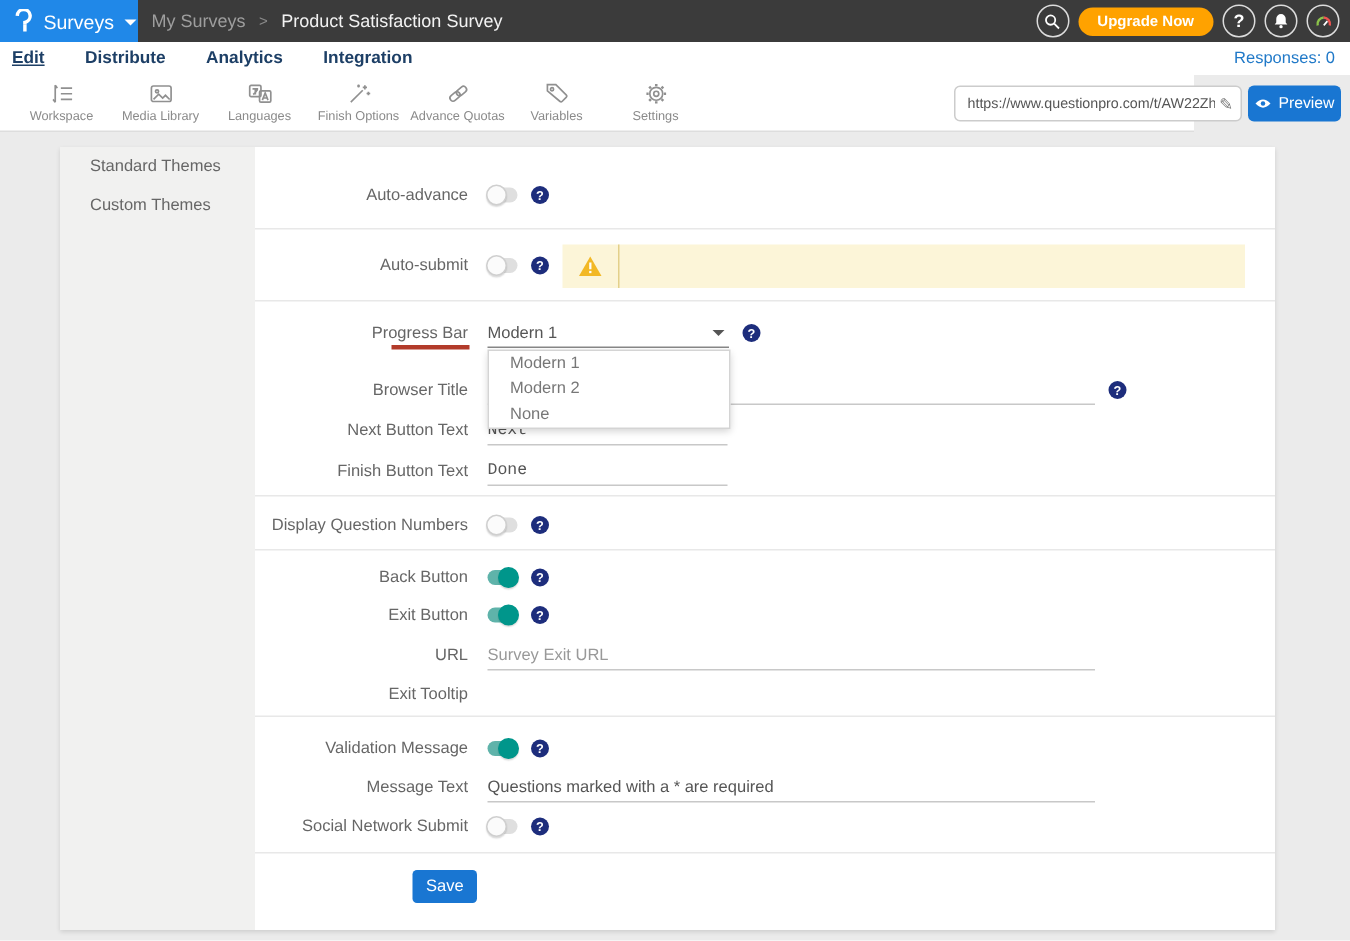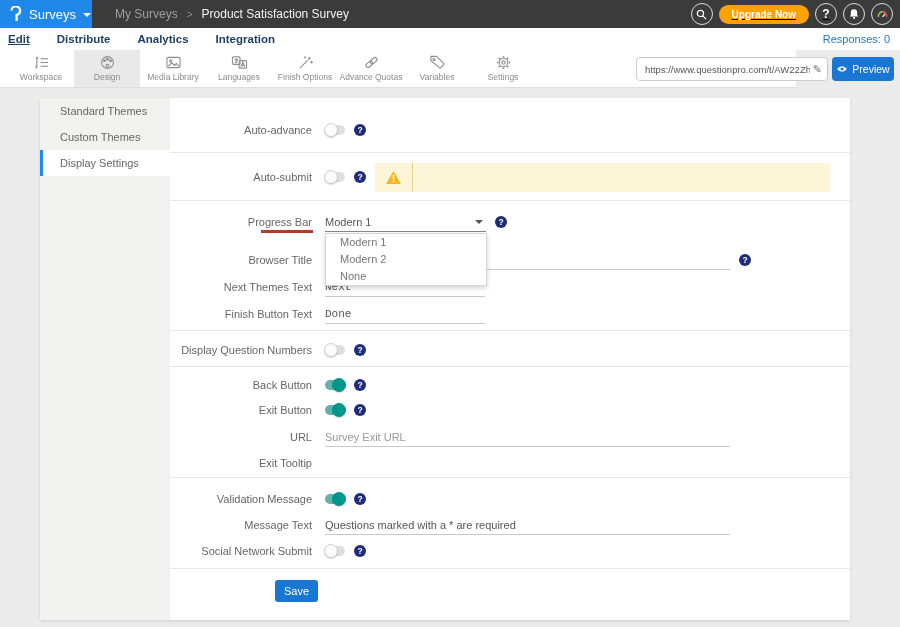--- a/index.html
+++ b/index.html
@@ -1,29 +1,29 @@
 <!DOCTYPE html>
 <html><head>
 <meta charset="utf-8">
 <style>
   * { margin:0; padding:0; box-sizing:border-box; }
   html,body { width:900px; height:627px; }
   body { font-family:"Liberation Sans", sans-serif; background:#ebebeb; position:relative; overflow:hidden; }
 
   
-  .topbar { position:absolute; left:0; top:0; width:900px; height:28px; background:#3b3b3b; display:flex; align-items:center;gap:14px; }
+  .topbar { position:absolute; left:0; top:0; width:900px; height:28px; background:#3b3b3b; display:flex; align-items:center; }
   .logo-block { width:92px; height:28px; background:#2088e8; display:flex; align-items:center; padding:0 9px; cursor:pointer; }
   .logo-block svg { flex:0 0 auto; }
   .product-label { color:#fff; font-size:13px; margin-left:7px; }
   .caret-down { width:0; height:0; border-left:4px solid transparent; border-right:4px solid transparent; border-top:4px solid #fff; margin-left:7px; margin-top:1px; }
   .crumbs { display:flex; align-items:center; margin-left:9px; font-size:12px; }
   .crumb-parent { color:#9e9e9e; cursor:pointer; }
   .crumb-sep { color:#8a8a8a; margin:0 9px; font-size:10px; }
   .crumb-current { color:#f2f2f2; }
-  .top-right { margin-left:auto; display:flex; align-items:center; gap:6px; padding-right:7px;text-decoration:underline; }
+  .top-right { margin-left:auto; display:flex; align-items:center; gap:6px; padding-right:7px; }
   .circle-btn { width:22px; height:22px; border:1px solid #dcdcdc; border-radius:50%; display:flex; align-items:center; justify-content:center; cursor:pointer; }
   .upgrade-btn { height:19px; background:#ffa200; border:none; border-radius:10px; color:#fff; font-weight:bold; font-size:10px; padding:0 13px; cursor:pointer; font-family:"Liberation Sans",sans-serif; }
   .circle-btn .qmark { color:#fff; font-size:12px; font-weight:bold; }
 
   
   .navrow { position:absolute; left:0; top:28px; width:900px; height:22px; background:#fff; display:flex; align-items:center; padding-left:8px; }
   .nav-item { font-size:11.5px; font-weight:bold; color:#1d3f66; margin-right:27px; cursor:pointer; }
   .nav-item.active { text-decoration:underline;text-align:right; }
   .responses { margin-left:auto; padding-right:10px; font-size:11px; color:#2079c8; }
 
@@ -136,30 +136,20 @@
 <div class="toolbar">
   <div class="tool-cell">
     <svg width="17" height="15" viewBox="0 0 18 16">
       <line x1="4" y1="2" x2="4" y2="14"></line>
         <path d="M4 2 l1.5 2 M4 14 l-1.5-2"></path>
       <line x1="8" y1="4" x2="16" y2="4"></line>
         <line x1="8" y1="8" x2="16" y2="8"></line>
         <line x1="8" y1="12" x2="16" y2="12"></line>
     </svg>
     <span class="tlabel">Workspace</span>
-  </div>
-  <div class="tool-cell active">
-    <svg width="17" height="15" viewBox="0 0 18 16">
-      <circle cx="9" cy="8" r="6.3"></circle>
-      <circle cx="9" cy="11.5" r="1.6"></circle>
-      <circle cx="5.8" cy="6" r="0.9" fill="#909090"></circle>
-        <circle cx="9" cy="4.5" r="0.9" fill="#909090"></circle>
-        <circle cx="12.2" cy="6" r="0.9" fill="#909090"></circle>
-    </svg>
-    <span class="tlabel">Design</span>
   </div>
   <div class="tool-cell">
     <svg width="17" height="15" viewBox="0 0 18 16">
       <rect x="2" y="2.5" width="14" height="11" rx="1.5"></rect>
       <circle cx="6" cy="6.3" r="1.1"></circle>
       <path d="M3.5 12 l3.7-3.7 2.8 2.8 2-2 3 3"></path>
     </svg>
     <span class="tlabel">Media Library</span>
   </div>
   <div class="tool-cell">
@@ -222,21 +212,20 @@
     <path d="M1 4 Q6 -1.5 11 4 Q6 9.5 1 4 z" fill="#fff"></path>
     <circle cx="6" cy="4" r="1.5" fill="#1976d2"></circle>
   </svg>
   <span>Preview</span>
 </button>
 
 <div class="panel-wrap">
   <div class="sidebar">
     <div class="side-item">Standard Themes</div>
     <div class="side-item">Custom Themes</div>
-    <div class="side-item active">Display Settings</div>
   </div>
 
   <div class="content">
 
     <div class="row" style="top:21px">
       <span class="lbl">Auto-advance</span>
       <span class="toggle">
           <span class="knob"></span>
         </span>
       <span class="qicon"></span>
@@ -276,21 +265,21 @@
       <div class="opt">None</div>
     </div>
 
     <div class="row" style="top:151px">
       <span class="lbl">Browser Title</span>
       <input class="field long" value="" style="">
       <span class="qicon"></span>
     </div>
 
     <div class="row" style="top:178px">
-      <span class="lbl">Next Themes Text</span>
+      <span class="lbl">Next Button Text</span>
       <input class="field short" value="Next" style="">
     </div>
 
     <div class="row" style="top:205px">
       <span class="lbl">Finish Button Text</span>
       <input class="field short" value="Done" style="">
     </div>
     <div class="sep" style="top:232px"></div>
 
     <div class="row" style="top:241px">

